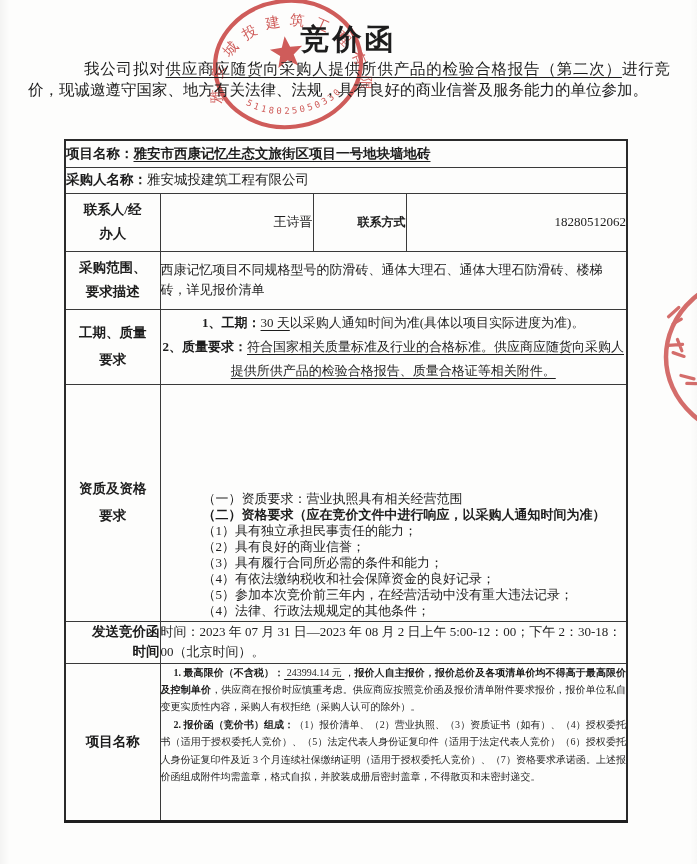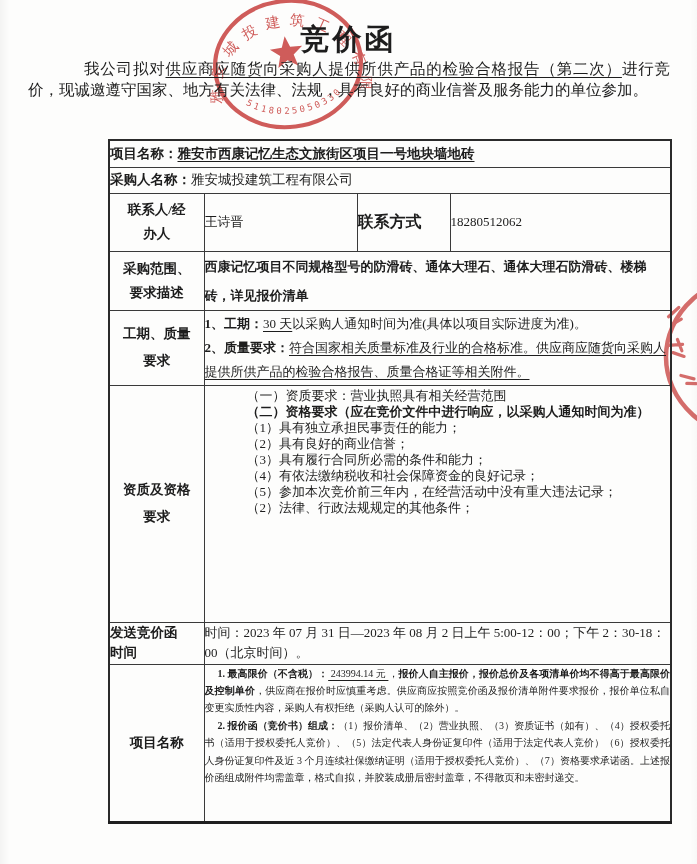--- a/index.html
+++ b/index.html
@@ -55,41 +55,41 @@
     border-collapse:collapse;
     table-layout:fixed;
     font-size:13px;
   }
   table.bid td{
     border:1.5px solid #3a3a3a;
     padding:0;
     overflow:hidden;
     vertical-align:middle;
   }
-  table.bid{border:2px solid #2b2b2b;border-bottom:3px solid #1f1f1f;margin-left:44px;}
+  table.bid{border:2px solid #2b2b2b;border-bottom:3px solid #1f1f1f;}
 
   td.lbl{
     font-weight:bold;
     text-align:center;
     font-size:13.5px;
   }
   td.lbl .lline{line-height:20px;}
   .gap12 .lline{margin:7px 0;}
   .gap8 .lline{margin:4px 0;}
 
   td.fullcell{padding:2px 8px;vertical-align:middle;}
   .inline-lbl{font-weight:bold;font-size:13.5px;}
   .inline-val{font-size:13.5px;}
 
   td.vtop{vertical-align:top;padding-top:9px;}
-  td.pad{padding-left:10px;padding-right:4px;}
+  td.pad{padding-left:10px;padding-right:4px;text-align:right;}
   .brief-val{padding-left:9px;}
-  .scope-val{line-height:29px;padding:2px 4px 2px 9px;font-weight:bold;}
-  .sched{line-height:24px;padding:3px 4px 3px 9px;}
-  .qual{display:flex;flex-direction:column;justify-content:flex-start;height:232px;padding:2px 4px 2px 42px;}
+  .scope-val{line-height:20px;padding:2px 4px 2px 9px;font-weight:normal;}
+  .sched{line-height:24px;padding:3px 4px 3px 9px;text-align:center;}
+  .qual{display:flex;flex-direction:column;justify-content:flex-end;height:232px;padding:2px 4px 2px 42px;}
   .qual .qitem{line-height:16px;}
   .qual .qitem:nth-child(2){font-weight:bold;}
   .stime{line-height:20px;padding:2px 4px 2px 9px;}
   .quote{padding:3px 4px 3px 8px;font-size:10px;line-height:17.4px;text-align:justify;}
   .quote p{margin:0;text-indent:13px;}
 </style>
 </head>
 <body>
 
 <div id="page">
@@ -148,21 +148,21 @@
         <span class="inline-lbl">采购人名称：</span><span class="inline-val">雅安城投建筑工程有限公司</span>
       </td>
     </tr>
 
     <tr style="height:58px">
       <td class="lbl gap8">
         <div class="lline">联系人/经</div>
         <div class="lline">办人</div>
       </td>
       <td class="vtop pad">王诗晋</td>
-      <td class="vtop pad b" style="font-size:16px">联系方式</td>
+      <td class="vtop pad b" style="font-size:12px">联系方式</td>
       <td class="vtop pad" style="font-size:13px">18280512062</td>
     </tr>
 
 
     <tr style="height:58px">
       <td class="lbl gap8">
         <div class="lline">采购范围、</div>
         <div class="lline">要求描述</div>
       </td>
       <td colspan="3" class="scope-val">西康记忆项目不同规格型号的防滑砖、通体大理石、通体大理石防滑砖、楼梯砖，详见报价清单</td>
@@ -190,27 +190,27 @@
       </td>
       <td colspan="3" style="vertical-align:top">
         <div class="qual">
           <div class="qitem">（一）资质要求：营业执照具有相关经营范围</div>
           <div class="qitem">（二）资格要求（应在竞价文件中进行响应，以采购人通知时间为准）</div>
           <div class="qitem">（1）具有独立承担民事责任的能力；</div>
           <div class="qitem">（2）具有良好的商业信誉；</div>
           <div class="qitem">（3）具有履行合同所必需的条件和能力；</div>
           <div class="qitem">（4）有依法缴纳税收和社会保障资金的良好记录；</div>
           <div class="qitem">（5）参加本次竞价前三年内，在经营活动中没有重大违法记录；</div>
-          <div class="qitem">（2）法律、行政法规规定的其他条件；</div>
+          <div class="qitem">（4）法律、行政法规规定的其他条件；</div>
         </div>
       </td>
     </tr>
 
     <tr style="height:42px">
-      <td class="lbl" style="text-align:left;padding-left:0">
+      <td class="lbl" style="text-align:right;padding-left:0">
         <div class="lline">发送竞价函</div>
         <div class="lline">时间</div>
       </td>
       <td colspan="3" class="stime">时间：2023 年 07 月 31 日—2023 年 08 月 2 日上午 5:00-12：00；下午 2：30-18：00（北京时间）。</td>
     </tr>
 
     <tr style="height:158px">
       <td class="lbl">
         <div class="lline">项目名称</div>
       </td>

